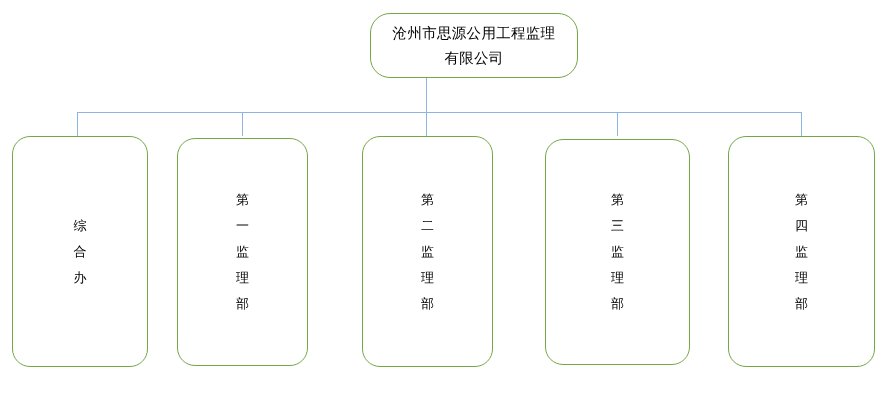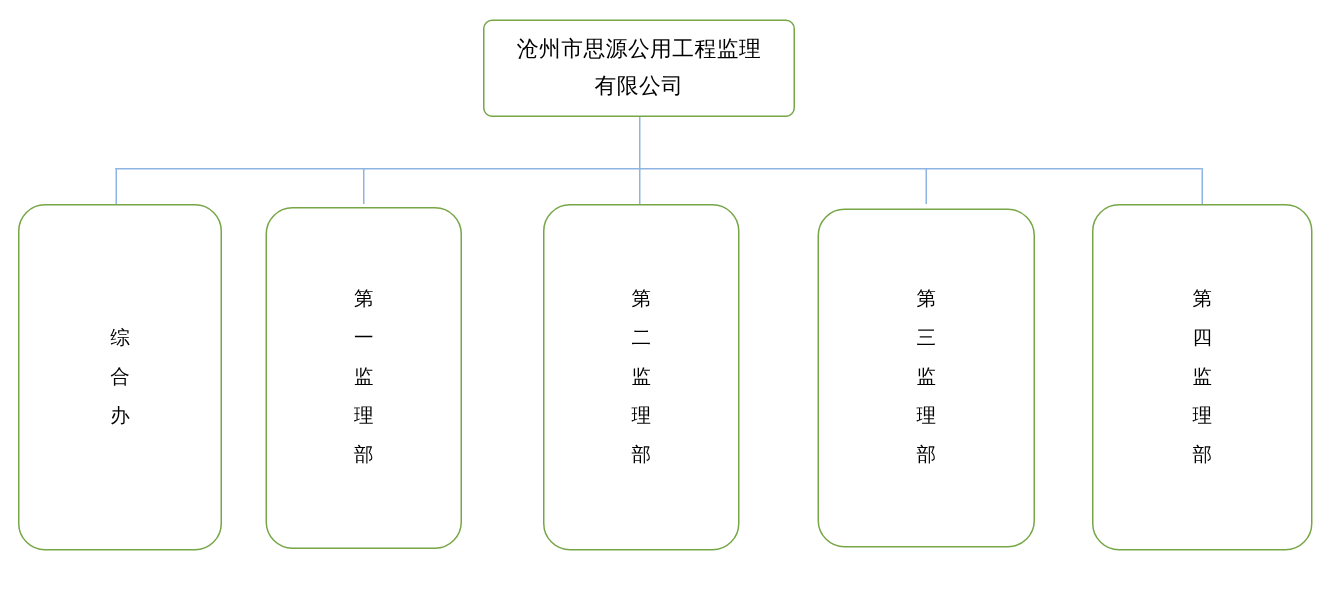--- a/index.html
+++ b/index.html
@@ -23,21 +23,22 @@
     position: absolute;
     box-sizing: border-box;
     background: #ffffff;
     border: 1px solid #76A646;
     border-radius: 16px;
     display: flex;
     align-items: center;
     justify-content: center;
   }
   .node.root {
-    border-radius: 6px;
+    border-radius: 20px;
+    margin-left: 48px;
   }
   .root-label {
     font-size: 14.5px;
     line-height: 25px;
     color: #000000;
     text-align: center;
     letter-spacing: 0.3px;
     white-space: pre-line;
     padding: 0 10px;
   }

